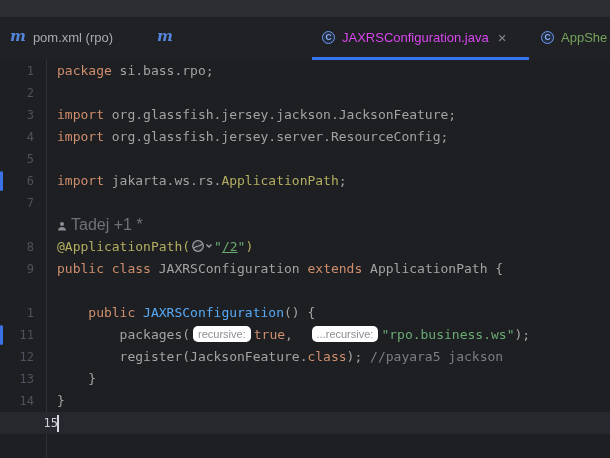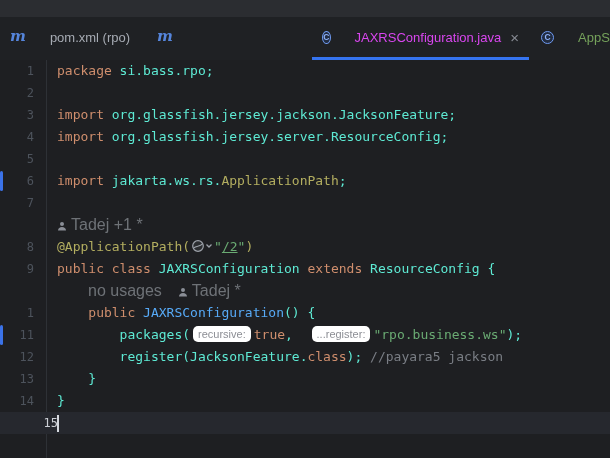--- a/index.html
+++ b/index.html
@@ -4,21 +4,21 @@
 <style>
   html,body{margin:0;padding:0;background:#111;}
   #app{position:relative;width:610px;height:458px;background:#1E1F22;overflow:hidden;
        font-family:"Liberation Sans",sans-serif;-webkit-font-smoothing:antialiased;}
   
   .header{position:absolute;left:0;top:0;width:610px;height:17px;background:#2B2D31;}
   
   .tabbar{position:absolute;left:0;top:17px;width:610px;height:43px;background:#1F2124;}
   .tab{position:absolute;top:0;height:43px;display:flex;align-items:center;gap:7px;
        padding:0 10px 3px 10px;box-sizing:border-box;cursor:default;}
-  .tab .label{font-size:13px;color:#A6ABB3;white-space:nowrap;margin-left:17px;}
+  .tab .label{font-size:13px;color:#A6ABB3;white-space:nowrap;}
   .tab.green .label{color:#75A25B;}
   .tab.active .label{color:#d946ef;}
   .tab.active::after{content:"";position:absolute;left:0;right:0;bottom:0;height:3px;background:#3574F0;}
   .mavenicon{font-family:"DejaVu Serif",serif;font-style:italic;font-weight:bold;
              font-size:15px;color:#5585DB;line-height:1;transform:translateY(-1px);}
   .classicon{display:inline-flex;align-items:center;justify-content:center;width:13px;height:13px;
              border:1.5px solid #6F9BF2;border-radius:50%;background:rgba(53,116,240,.15);
              color:#8FB2F8;font-size:8.5px;font-weight:bold;line-height:1;box-sizing:border-box;}
   .closex{color:#868A92;font-size:15px;line-height:1;margin-left:2px;cursor:pointer;}
   
@@ -27,21 +27,21 @@
   .rows{position:absolute;left:0;top:0;right:0;z-index:1;}
   .row{position:relative;height:22px;width:610px;}
   .row.current{background:#26282E;}
   .changebar{position:absolute;left:0;top:1px;bottom:1px;width:3px;background:#3B72E8;border-radius:2px;}
   .num{position:absolute;left:0;top:0;width:34px;height:22px;line-height:22px;text-align:right;
        font-family:"DejaVu Sans Mono",monospace;font-size:12px;color:#4D535C;}
   .row.current .num{color:#CDD0D6;padding-left:24px;}
   .codecell{position:absolute;left:57px;top:0;height:22px;line-height:22px;white-space:pre;
             font-family:"DejaVu Sans Mono",monospace;font-size:13px;color:#BCBEC4;}
   .tok-kw{color:#CF8E6D;}
-  .tok-txt{color:#5eead4;}
+  .tok-txt{color:#a3a3a3;}
   .tok-ann{color:#B3AE60;}
   .tok-str{color:#6AAB73;}
   .tok-link{color:#6AAB73;text-decoration:underline;cursor:pointer;}
   .tok-ctor{color:#57AAF7;}
   .tok-cmt{color:#7A7E85;}
   .badge{display:inline-block;background:#ffffff;color:#8C8E94;border-radius:5px;
          font-family:"Liberation Sans",sans-serif;font-size:11px;line-height:14px;
          padding:1px 5px;margin:0 3px;vertical-align:1px;}
   .inlaytext{font-family:"Liberation Sans",sans-serif;font-size:16px;color:#6E7277;}
   .gap{display:inline-block;width:16px;}
@@ -122,37 +122,33 @@
         <div class="row">
           <div class="num">8</div>
           <div class="codecell"><span class="tok-ann">@ApplicationPath(</span><span class="urlicon"><svg width="22" height="14" viewBox="0 0 22 14">
                 <circle cx="7" cy="7" r="5.3" fill="#2B2D30" stroke="#9DA2AA" stroke-width="1.2"></circle>
                 <path d="M2.5 9.2 C5.5 6.2, 8.5 8.2, 11.5 4.8" fill="none" stroke="#9DA2AA" stroke-width="1.1"></path>
                 <path d="M15.5 5.5 L18 8 L20.5 5.5" fill="none" stroke="#9DA2AA" stroke-width="1.3"></path>
               </svg></span><span class="tok-str">"</span><span class="tok-link">/2</span><span class="tok-str">"</span><span class="tok-ann">)</span></div>
         </div>
         <div class="row">
           <div class="num">9</div>
-          <div class="codecell"><span class="tok-kw">public</span><span class="tok-txt"> </span><span class="tok-kw">class</span><span class="tok-txt"> JAXRSConfiguration </span><span class="tok-kw">extends</span><span class="tok-txt"> ResourceConfig {</span></div>
+          <div class="codecell"><span class="tok-kw">public</span><span class="tok-txt"> </span><span class="tok-kw">class</span><span class="tok-txt"> JAXRSConfiguration </span><span class="tok-kw">extends</span><span class="tok-txt"> ApplicationPath {</span></div>
         </div>
         <div class="row">
           <div class="num"></div>
-          <div class="codecell" style="left: 88px;"><span class="inlaytext">no usages</span><span class="gap"></span><span class="inlineicon"><svg width="10" height="10" viewBox="0 0 10 10">
-                <circle cx="5" cy="3" r="2" fill="#8A8E96"></circle>
-                <path d="M1 9.5c0-2.3 1.8-3.6 4-3.6s4 1.3 4 3.6z" fill="#8A8E96"></path>
-              </svg></span><span class="inlaytext">Tadej *</span></div>
         </div>
         <div class="row">
           <div class="num">1</div>
           <div class="codecell"><span class="tok-txt">    </span><span class="tok-kw">public</span><span class="tok-txt"> </span><span class="tok-ctor">JAXRSConfiguration</span><span class="tok-txt">() {</span></div>
         </div>
         <div class="row">
           <div class="changebar"></div>
           <div class="num">11</div>
-          <div class="codecell"><span class="tok-txt">        packages(</span><span class="badge">recursive:</span><span class="tok-kw">true</span><span class="tok-txt">,  </span><span class="badge">...register:</span><span class="tok-str">"rpo.business.ws"</span><span class="tok-txt">);</span></div>
+          <div class="codecell"><span class="tok-txt">        packages(</span><span class="badge">recursive:</span><span class="tok-kw">true</span><span class="tok-txt">,  </span><span class="badge">...recursive:</span><span class="tok-str">"rpo.business.ws"</span><span class="tok-txt">);</span></div>
         </div>
         <div class="row">
           <div class="num">12</div>
           <div class="codecell"><span class="tok-txt">        register(JacksonFeature.</span><span class="tok-kw">class</span><span class="tok-txt">); </span><span class="tok-cmt">//payara5 jackson</span></div>
         </div>
         <div class="row">
           <div class="num">13</div>
           <div class="codecell"><span class="tok-txt">    }</span></div>
         </div>
         <div class="row">

